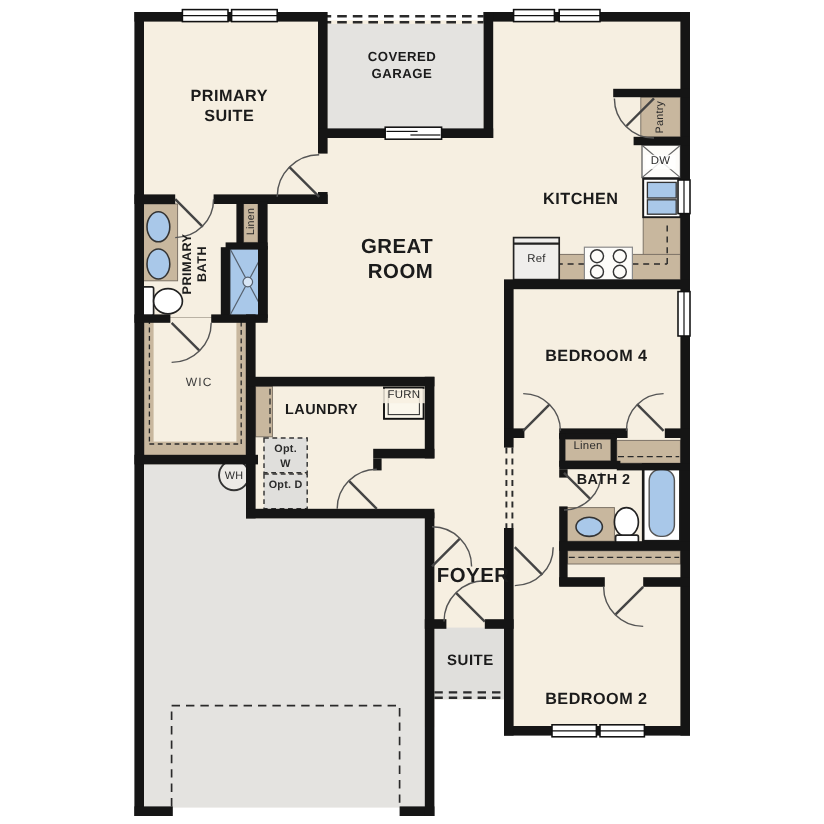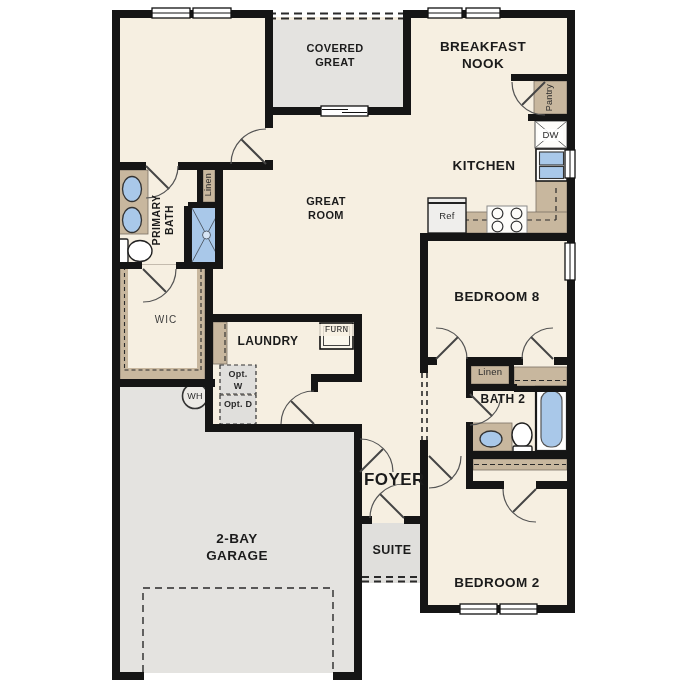--- a/index.html
+++ b/index.html
@@ -3,21 +3,21 @@
 <meta charset="utf-8">
 <style>
   html,body{margin:0;padding:0;background:#ffffff;}
   #stage{position:relative;width:687px;height:687px;background:#ffffff;overflow:hidden;
          font-family:"Liberation Sans",sans-serif;}
   #plan-svg{position:absolute;left:0;top:0;}
   .lbl{position:absolute;color:#1b1b1b;font-weight:bold;text-align:center;
        letter-spacing:.4px;line-height:1.25;}
   .sm{font-weight:normal;letter-spacing:.2px;color:#2b2b2b;}
   .rot{transform:rotate(-90deg);}
-  .halo{background:rgba(247,240,226,.85);font-family:Liberation Mono, monospace;}
+  .halo{background:rgba(247,240,226,.85);}
   .whitehalo{background:rgba(255,255,255,.85);text-align:center;}
 </style>
 </head>
 <body>
 
 <div id="stage">
 
 <svg id="plan-svg" width="687" height="687" viewBox="0 0 687 687">
 
   <g>
@@ -249,36 +249,35 @@
       <path d="M501,394 A31,31 0 0 1 470,425"></path>
       <path d="M461,456 A32,32 0 0 1 429,488"></path>
       <path d="M503,489 A33,33 0 0 0 536,522"></path>
       <path d="M467,359 A31,31 0 0 0 436,328"></path>
       <path d="M522,359 A31,31 0 0 1 553,328"></path>
       <path d="M512,82 A33,33 0 0 0 545,115"></path>
     </g>
   </g>
 </svg>
 
-<div class="lbl" style="left:293px;top:42px;width:84px;font-size:11px;">COVERED GREAT</div>
-<div class="lbl" style="left:423px;top:39px;width:120px;font-size:13.5px;">BREAKFAST NOOK</div>
+<div class="lbl" style="left:136px;top:72px;width:110px;font-size:13.5px;">PRIMARY SUITE</div>
+<div class="lbl" style="left:293px;top:42px;width:84px;font-size:11px;">COVERED GARAGE</div>
 <div class="lbl" style="left:434px;top:158px;width:100px;font-size:13.5px;white-space:nowrap;">KITCHEN</div>
-<div class="lbl" style="left:291px;top:195px;width:70px;font-size:11px;">GREAT ROOM</div>
+<div class="lbl" style="left:291px;top:195px;width:70px;font-size:17px;text-align:right;">GREAT ROOM</div>
 <div class="lbl rot" style="left:131px;top:207px;width:64px;font-size:10.5px;line-height:13px;">PRIMARY BATH</div>
 <div class="lbl sm rot" style="left:192px;top:179px;width:34px;font-size:9px;">Linen</div>
 <div class="lbl sm rot" style="left:530px;top:92px;width:40px;font-size:9px;">Pantry</div>
 <div class="lbl sm whitehalo" style="left:538px;top:129px;width:25px;font-size:9.5px;">DW</div>
 <div class="lbl sm" style="left:432px;top:210px;width:30px;font-size:9.5px;">Ref</div>
 <div class="lbl sm halo" style="left:319px;top:324px;width:35px;font-size:9.5px;">FURN</div>
 <div class="lbl" style="left:228px;top:334px;width:80px;font-size:12px;text-align:center;">LAUNDRY</div>
 <div class="lbl sm" style="left:223px;top:368px;width:30px;font-size:9px;line-height:12px;font-weight:bold;">Opt. W</div>
 <div class="lbl sm" style="left:223px;top:398px;width:30px;font-size:9px;line-height:12px;font-weight:bold;">Opt. D</div>
 <div class="lbl sm" style="left:182px;top:391px;width:26px;font-size:9px;">WH</div>
 <div class="lbl sm" style="left:146px;top:314px;width:40px;font-size:10px;letter-spacing:1px;color:#3c3c3c;">WIC</div>
-<div class="lbl" style="left:442px;top:289px;width:110px;font-size:13.5px;white-space:nowrap;">BEDROOM 8</div>
+<div class="lbl" style="left:442px;top:289px;width:110px;font-size:13.5px;white-space:nowrap;">BEDROOM 4</div>
 <div class="lbl sm" style="left:470px;top:366px;width:40px;font-size:9.5px;">Linen</div>
 <div class="lbl" style="left:480px;top:392px;width:46px;font-size:12px;line-height:15px;">BATH 2</div>
 <div class="lbl" style="left:364px;top:469px;width:60px;font-size:17px;">FOYER</div>
 <div class="lbl" style="left:362px;top:543px;width:60px;font-size:12.5px;">SUITE</div>
 <div class="lbl" style="left:442px;top:539px;width:110px;font-size:13.5px;white-space:nowrap;margin-top:36px;">BEDROOM 2</div>
-<div class="lbl" style="left:192px;top:531px;width:90px;font-size:13.5px;">2-BAY GARAGE</div>
 
 </div>
 
 </body></html>

